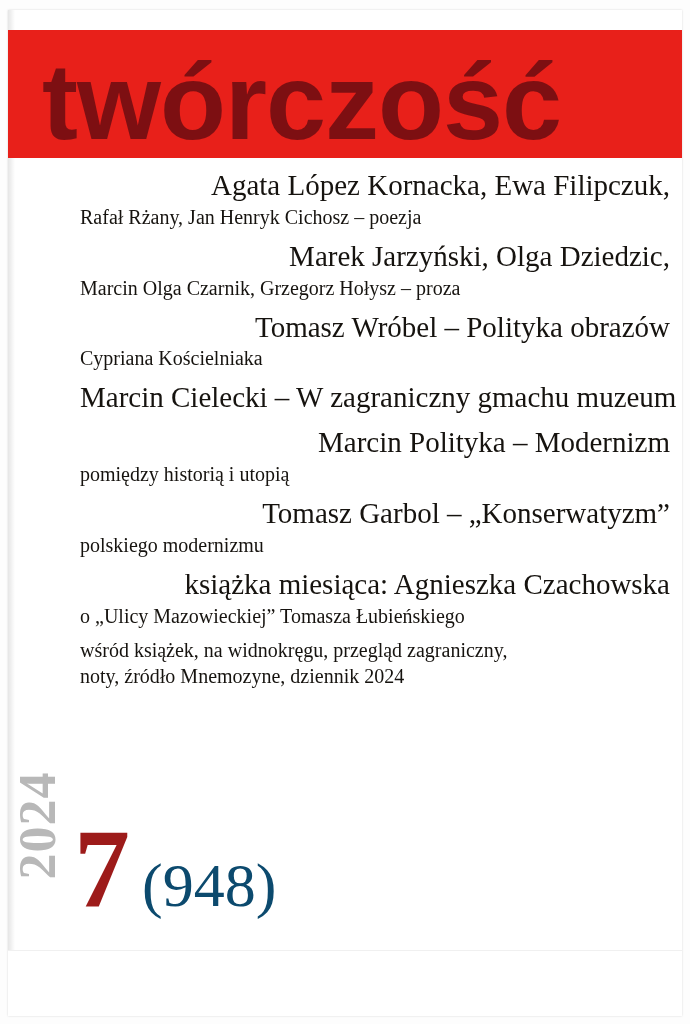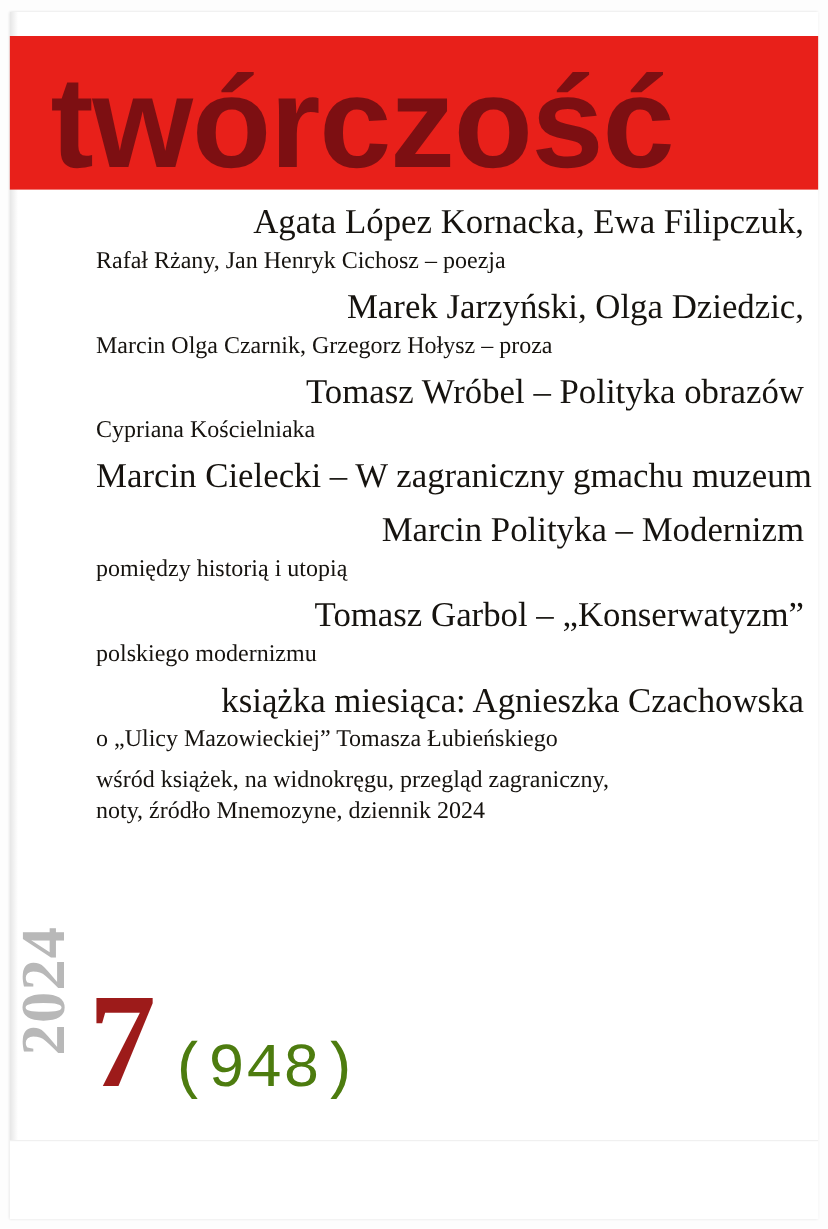--- a/index.html
+++ b/index.html
@@ -108,23 +108,23 @@
     align-items: baseline;
   }
   .issue-number {
     font-family: "Liberation Serif", serif;
     font-size: 112px;
     font-weight: bold;
     color: #9d1b1a;
     line-height: 1;
   }
   .issue-paren {
-    font-family: Liberation Mono, monospace;
-    font-size: 52px;
-    color: #4d7c0f;
+    font-family: Liberation Serif, serif;
+    font-size: 62px;
+    color: #0c4a6e;
     line-height: 1;
     margin-left: 12px;
   }
 
   
   .bottom-edge {
     position: absolute;
     left: 0;
     bottom: 0;
     width: 674px;

